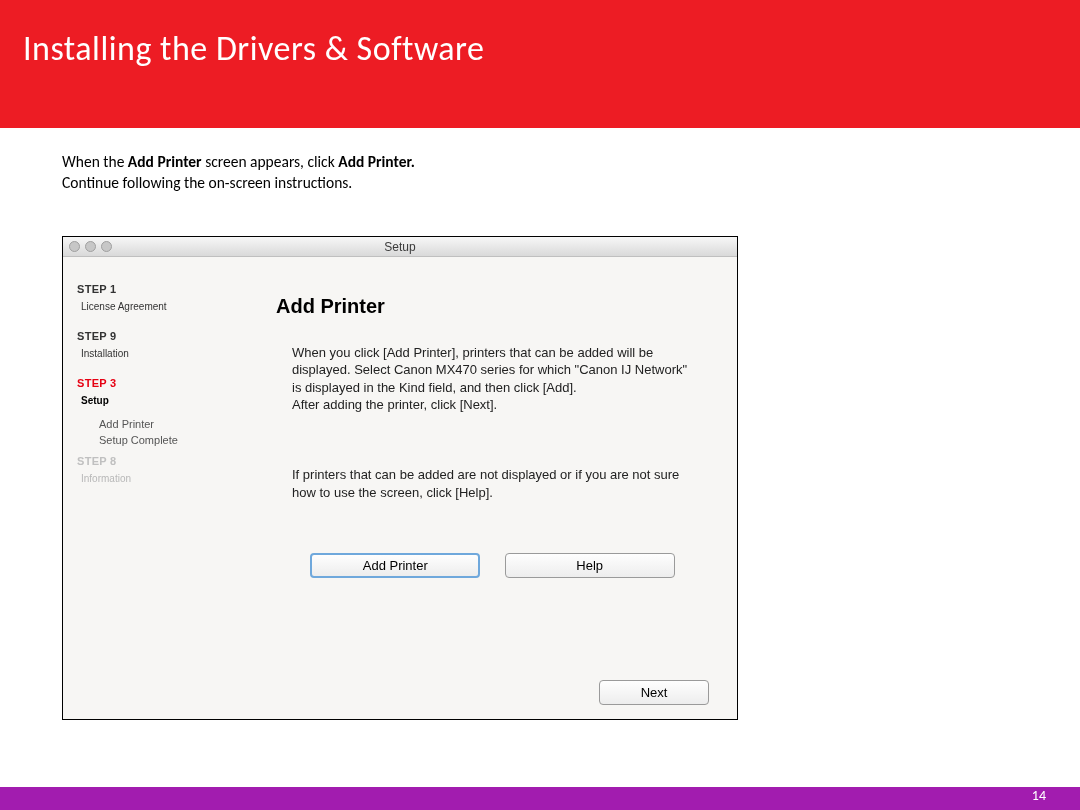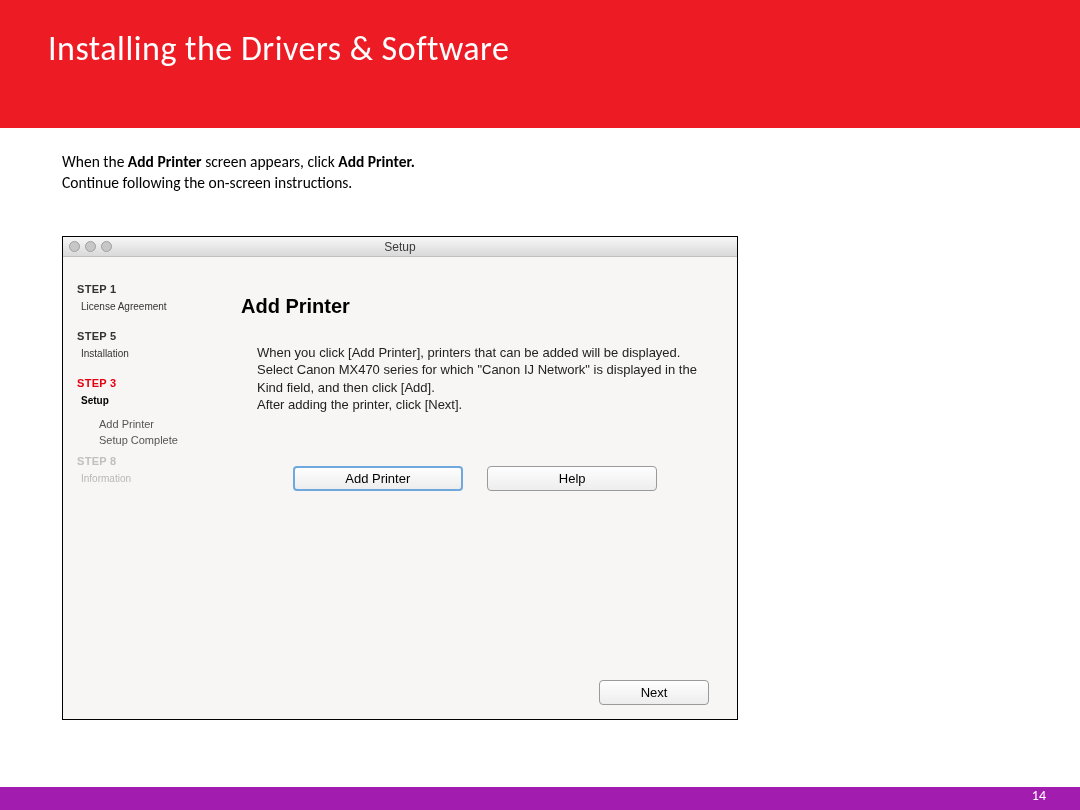--- a/index.html
+++ b/index.html
@@ -1,27 +1,27 @@
 <!DOCTYPE html>
 <html><head>
 <meta charset="utf-8">
 <style>
   * { box-sizing: border-box; margin: 0; padding: 0; }
   html, body { width: 1080px; height: 810px; font-family: Calibri, "Segoe UI", Arial, sans-serif; background: #fff; }
   .slide { width: 1080px; height: 810px; background: #fff; position: relative; }
-  .header-bar { background: #ed1c24; height: 128px; padding: 28px 48px 0 48px; }
+  .header-bar { background: #ed1c24; height: 128px; padding: 28px 48px 0 23px; }
   .header-title { color: #fff; font-size: 34px; font-weight: 400; letter-spacing: 0.5px; }
   .body-area { padding: 24px 60px 0 62px; }
   .instruct-line { font-size: 15.5px; color: #000; line-height: 1.35; }
   .instruct-line b { font-weight: 700; }
   .screenshot-wrap { margin-top: 42px; width: 676px; border: 1px solid #000; background: #ececec; }
   .mac-titlebar { height: 20px; background: linear-gradient(#f7f7f7,#d9d9d9); border-bottom: 1px solid #bfbfbf; position: relative; text-align: center; font-size: 12px; color: #3b3b3b; line-height: 20px; font-family: "Lucida Grande","Helvetica Neue",Arial,sans-serif; }
   .traffic { position: absolute; left: 6px; top: 4px; display: flex; gap: 5px; }
   .traffic span { width: 11px; height: 11px; border-radius: 50%; background: #c7c7c7; border: 1px solid #a0a0a0; display: inline-block; }
-  .win-body { display: flex; background: #f7f6f4; height: 462px; font-family: "Lucida Grande","Helvetica Neue",Arial,sans-serif; }
+  .win-body { display: flex; background: #f7f6f4; height: 462px; font-family: "Lucida Grande","Helvetica Neue",Arial,sans-serif; gap: 35px; }
   .sidebar { width: 158px; padding: 26px 10px 10px 14px; font-size: 12px; color: #333; }
   .step-label { font-weight: 700; font-size: 11px; letter-spacing: 0.3px; margin-top: 18px; }
   .step-label:first-child { margin-top: 0; }
   .step-title { font-size: 10px; margin: 6px 0 0 4px; font-weight: 400; }
   .step-label.active { color: #e60012; }
   .step-title.active { font-weight: 700; color: #000; }
   .step-title.dim { color: #b8b8b8; }
   .step-label.dim { color: #c0c0c0; }
   .substeps { margin: 10px 0 0 22px; font-size: 11px; color: #555; line-height: 1.5; }
   .content { flex: 1; padding: 38px 28px 0 20px; position: relative; }
@@ -57,38 +57,39 @@
           <span></span>
           <span></span>
         </div>
         <span>Setup</span>
       </div>
       <div class="win-body">
         <div class="sidebar">
           <div class="step-label">STEP 1</div>
           <div class="step-title">License Agreement</div>
 
-          <div class="step-label">STEP 5</div>
+          <div class="step-label">STEP 9</div>
           <div class="step-title">Installation</div>
 
           <div class="step-label active">STEP 3</div>
           <div class="step-title active">Setup</div>
           <div class="substeps">
             <div>Add Printer</div>
             <div>Setup Complete</div>
           </div>
 
           <div class="step-label dim" style="margin-top:6px;">STEP 8</div>
           <div class="step-title dim">Information</div>
         </div>
 
         <div class="content">
           <h2>Add Printer</h2>
           <p style="white-space:pre-line;">When you click [Add Printer], printers that can be added will be displayed. Select Canon  MX470 series for which "Canon IJ Network" is displayed in the Kind field, and then click [Add].
 After adding the printer, click [Next].</p>
+          <p>If printers that can be added are not displayed or if you are not sure how to use the screen, click [Help].</p>
           <div class="btn-row">
             <span class="mac-btn focus">Add Printer</span>
             <span class="mac-btn">Help</span>
           </div>
           <div class="next-row">
             <span class="mac-btn">Next</span>
           </div>
         </div>
       </div>
     </div>

